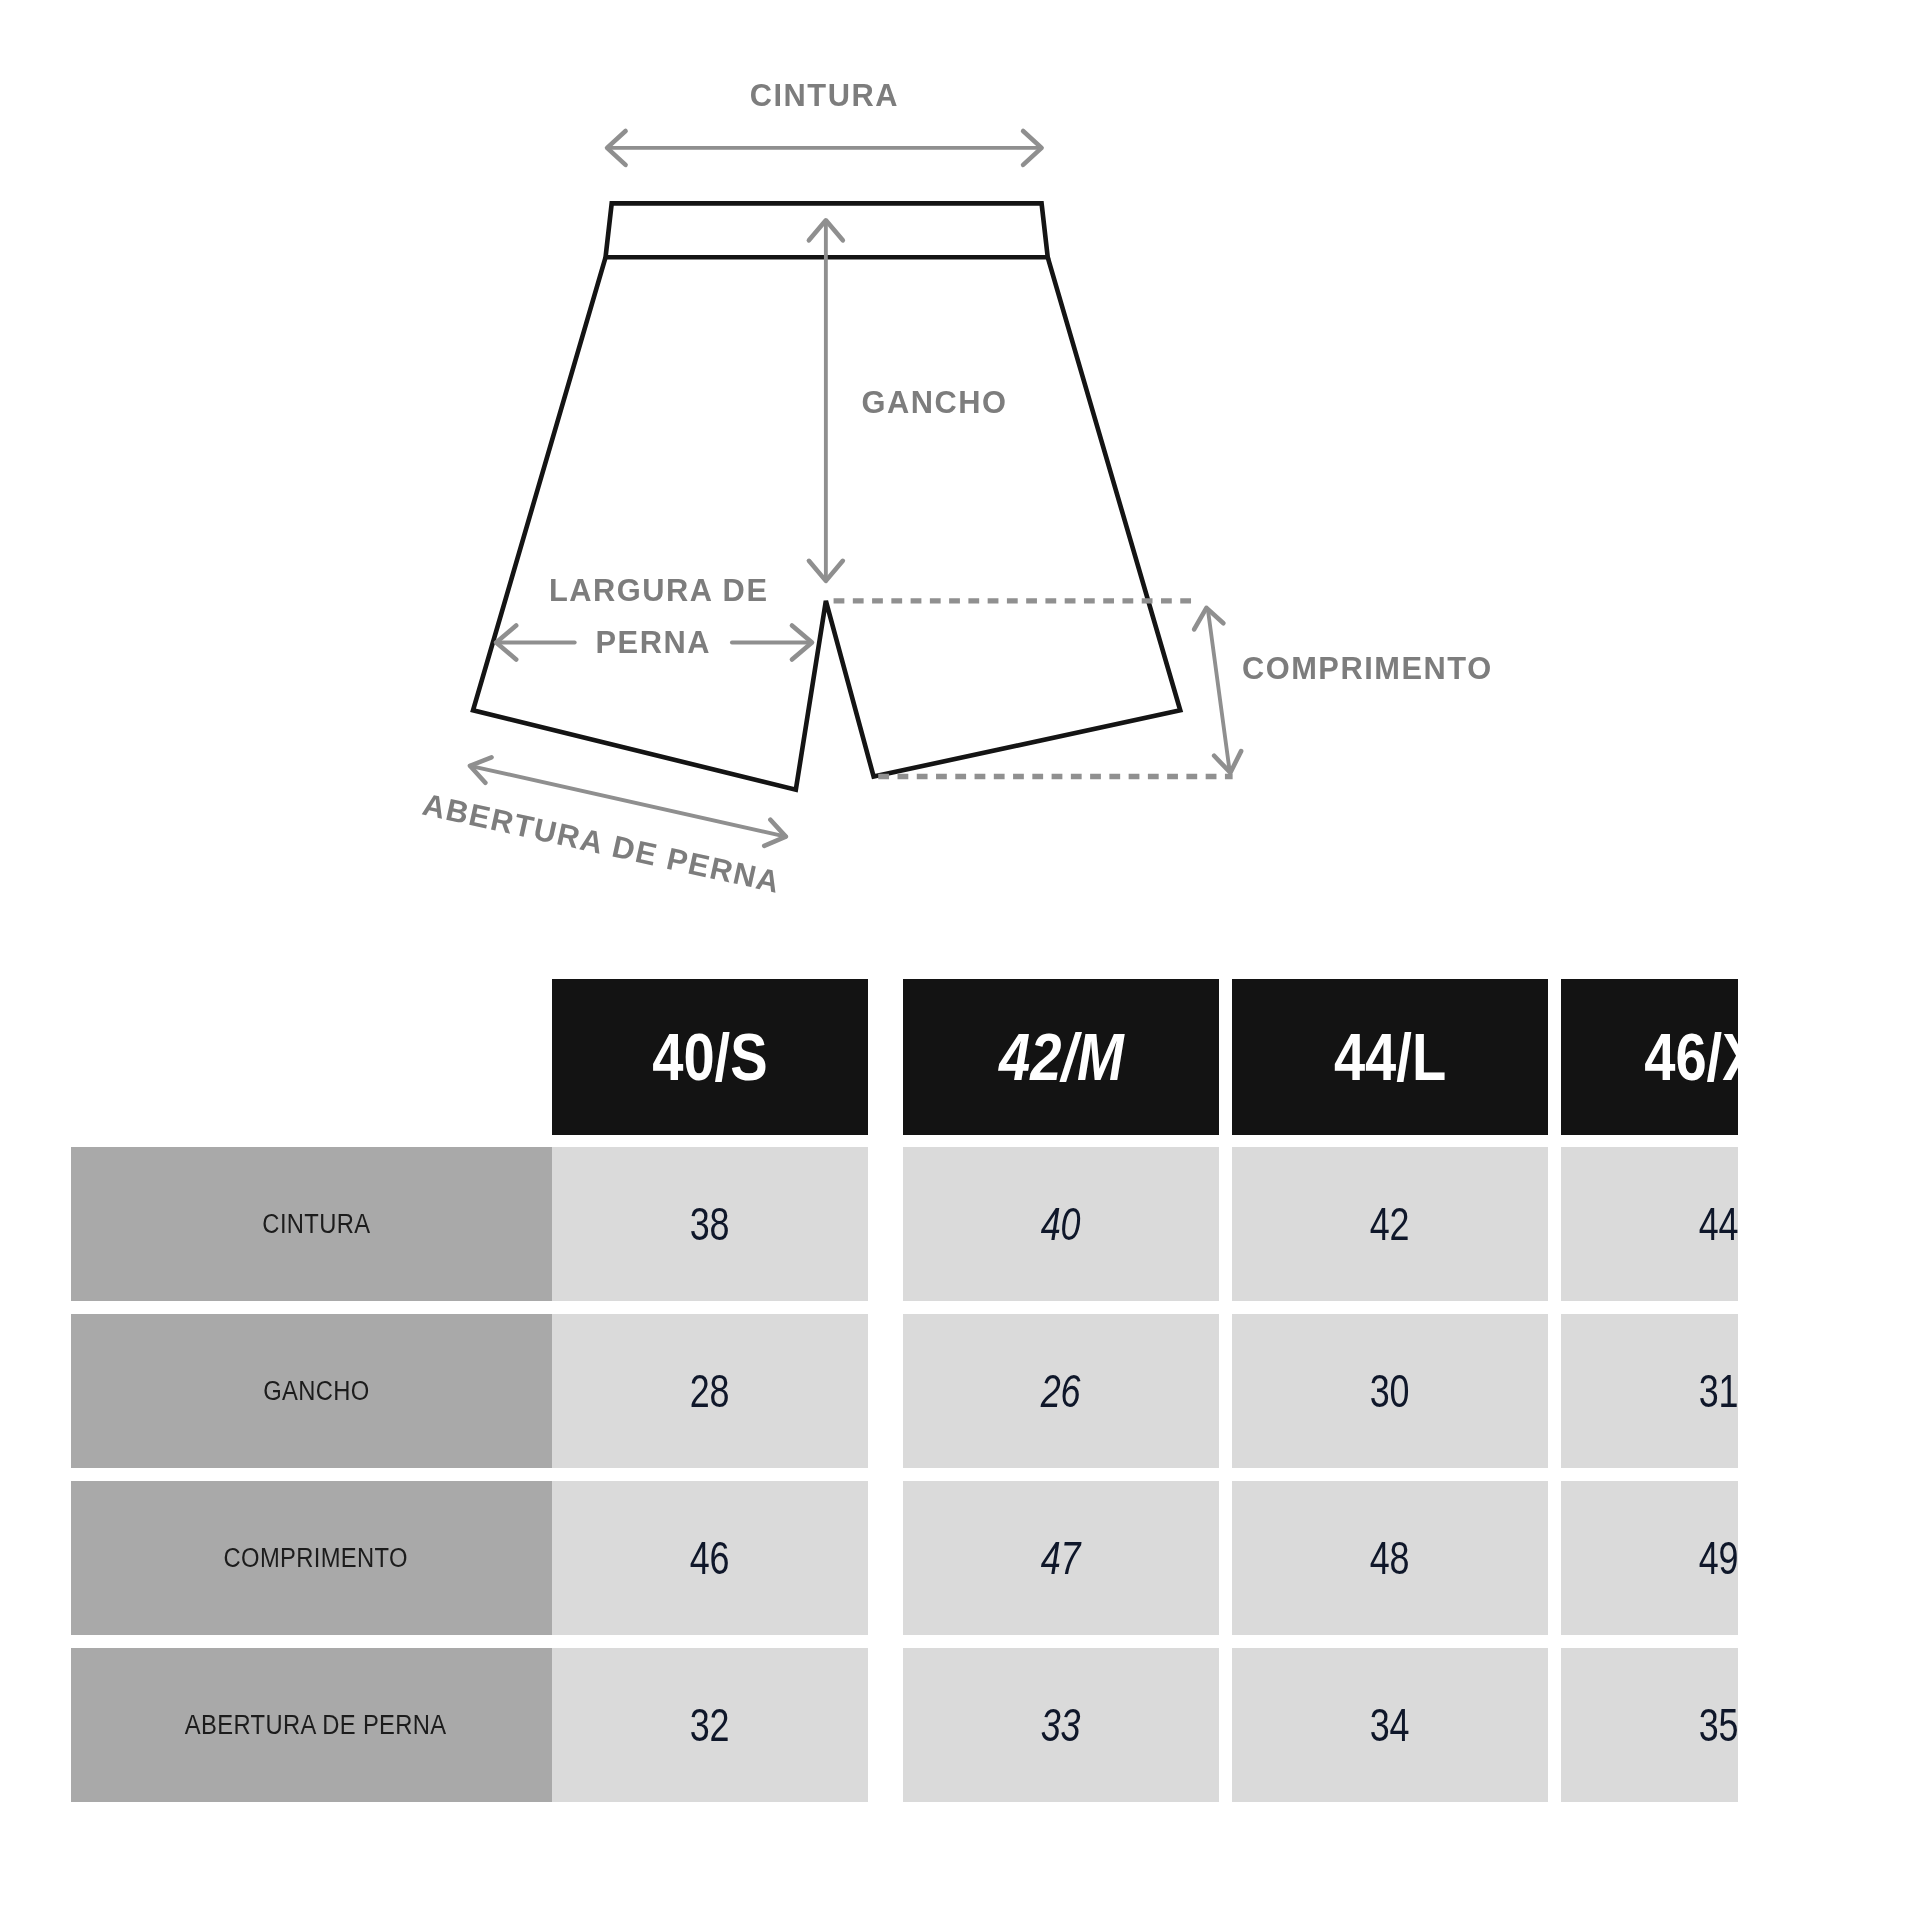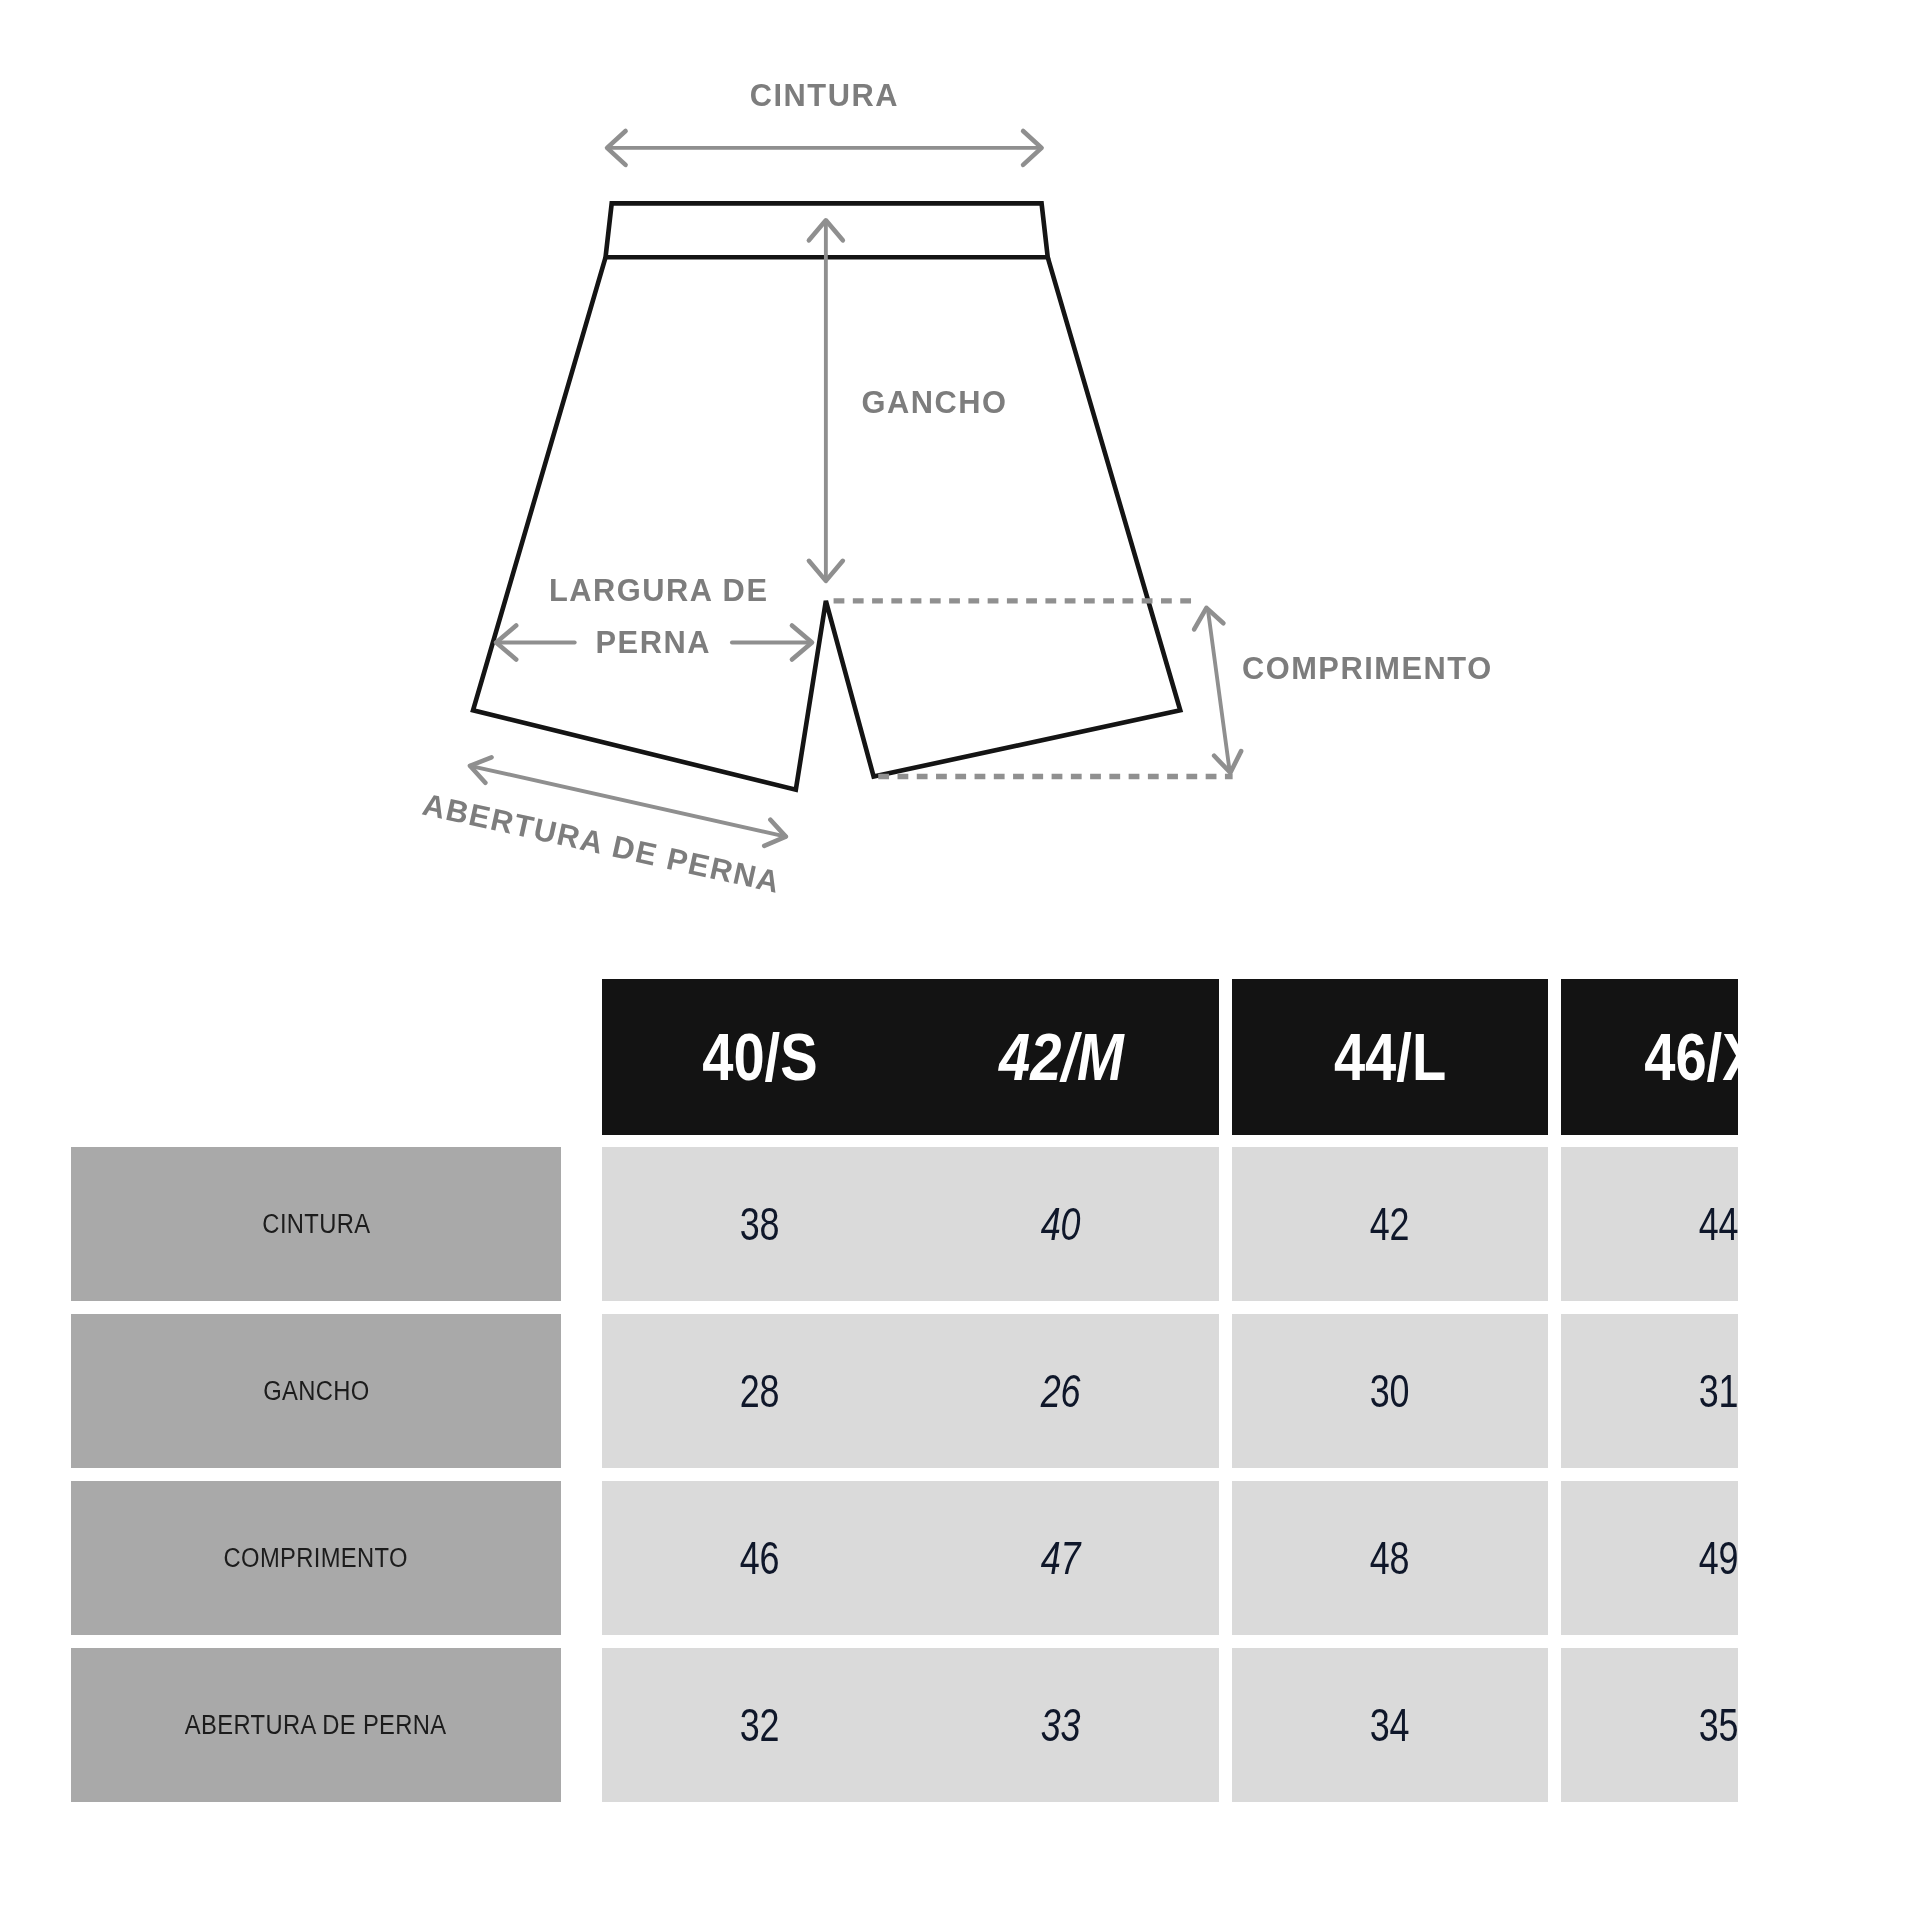--- a/index.html
+++ b/index.html
@@ -73,21 +73,21 @@
     width: 316px; height: 154px;
   }
   .val .txt {
     display: inline-block;
     transform: scaleX(0.78);
     font-size: 46px;
     font-weight: 400;
     white-space: nowrap;
   }
 
-  .col-1 { left: 602px; }
+  .col-1 { left: 552px; }
   .col-2 { left: 903px; font-style: italic; }
   .col-3 { left: 1232px; text-align: center; }
   .col-4 { left: 1561px; }
   .row-1 { top: 1147px; }
   .row-2 { top: 1314px; }
   .row-3 { top: 1481px; }
   .row-4 { top: 1648px; }
 </style>
 </head>
 <body>

